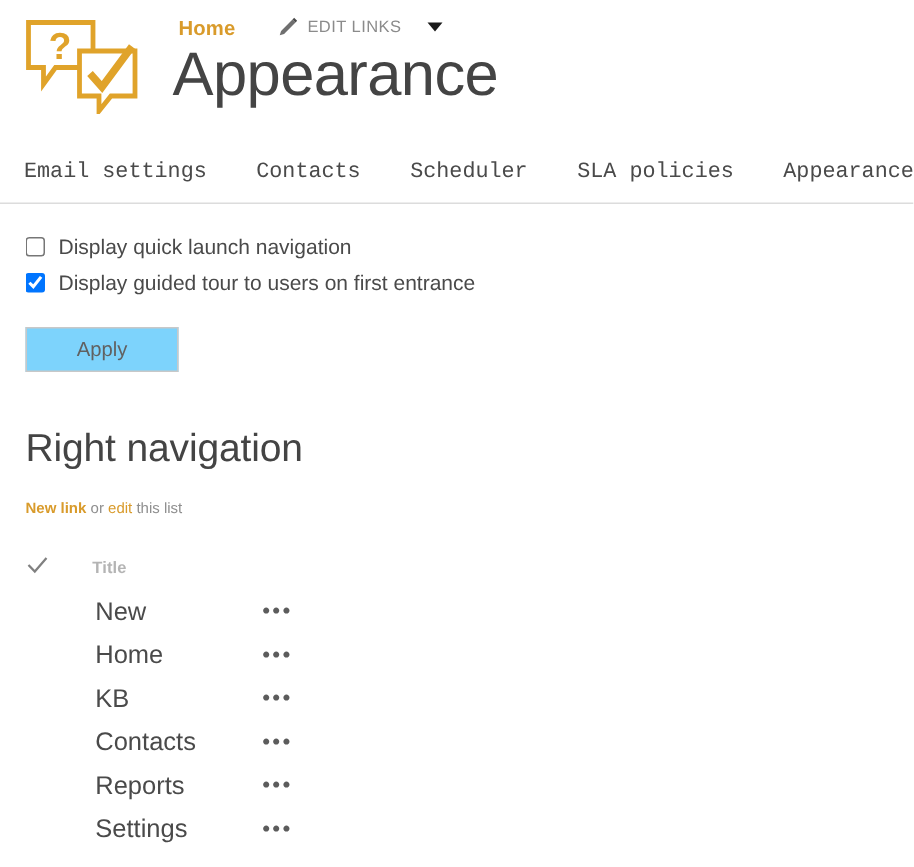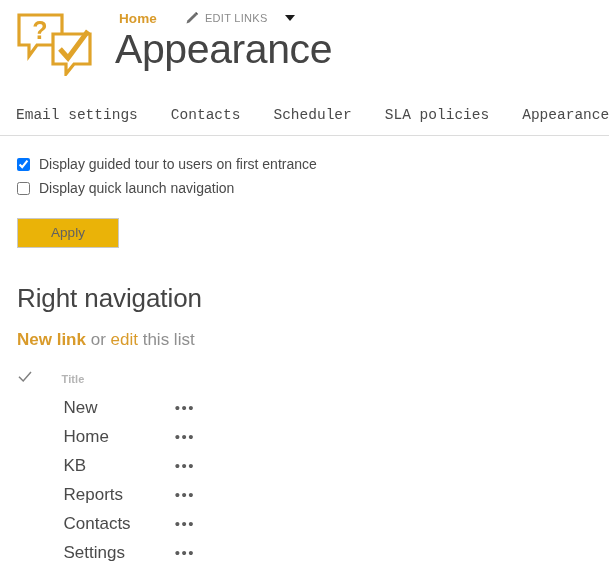--- a/index.html
+++ b/index.html
@@ -130,21 +130,21 @@
   .check-label {
     font-size: 14px;
     color: #4a4a4a;
     cursor: pointer;
   }
 
   .apply-button {
     margin-top: 16px;
     width: 102px;
     height: 30px;
-    background: #eab308;
+    background: #7dd3fc;
     border: 1px solid #c8c8c8;
     color: #616161;
     font-size: 13.5px;
     font-family: "Liberation Sans", sans-serif;
     cursor: pointer;
     padding: 0;
     line-height: 28px;
     text-align: center;
   }
 
@@ -154,21 +154,21 @@
   }
   .section-heading {
     margin: 35px 0 17px 0;
     font-size: 26px;
     font-weight: normal;
     color: #444444;
     letter-spacing: -0.1px;
   }
   .section-actions {
     margin-top: 13px;
-    font-size: 17px;
+    font-size: 10px;
     color: #8f8f8f;
     line-height: 18px;
   }
   .link-strong {
     color: #d99b2b;
     font-weight: bold;
     text-decoration: none;
     cursor: pointer;
   }
   .link-plain {
@@ -270,27 +270,27 @@
   <a class="tab-item" href="#">Scheduler</a>
   <a class="tab-item" href="#">SLA policies</a>
   <a class="tab-item" href="#">Appearance</a>
   <a class="tab-item" href="#">Widgets</a>
 
 </nav>
 
 <div class="settings-block">
 
   <div class="check-row">
+    <input type="checkbox" id="cb-quick-launch" style="">
+    <label class="check-label" for="cb-quick-launch">Display quick launch navigation</label>
+  </div>
+
+  <div class="check-row">
     <input type="checkbox" id="cb-guided-tour" checked="" style="">
     <label class="check-label" for="cb-guided-tour">Display guided tour to users on first entrance</label>
-  </div>
-
-  <div class="check-row">
-    <input type="checkbox" id="cb-quick-launch" style="">
-    <label class="check-label" for="cb-quick-launch">Display quick launch navigation</label>
   </div>
 
   <button class="apply-button" type="button">Apply</button>
 </div>
 
 <div class="section">
 
   <h2 class="section-heading">Right navigation</h2>
 
   <div class="section-actions">
@@ -333,28 +333,28 @@
       </tr>
       <tr class="nav-row">
         <td></td>
         <td class="row-title">KB</td>
         <td>
           <span class="ellipsis-btn">•••</span>
         </td>
       </tr>
       <tr class="nav-row">
         <td></td>
+        <td class="row-title">Contacts</td>
+        <td>
+          <span class="ellipsis-btn">•••</span>
+        </td>
+      </tr>
+      <tr class="nav-row">
+        <td></td>
         <td class="row-title">Reports</td>
-        <td>
-          <span class="ellipsis-btn">•••</span>
-        </td>
-      </tr>
-      <tr class="nav-row">
-        <td></td>
-        <td class="row-title">Contacts</td>
         <td>
           <span class="ellipsis-btn">•••</span>
         </td>
       </tr>
       <tr class="nav-row">
         <td></td>
         <td class="row-title">Settings</td>
         <td>
           <span class="ellipsis-btn">•••</span>
         </td>

